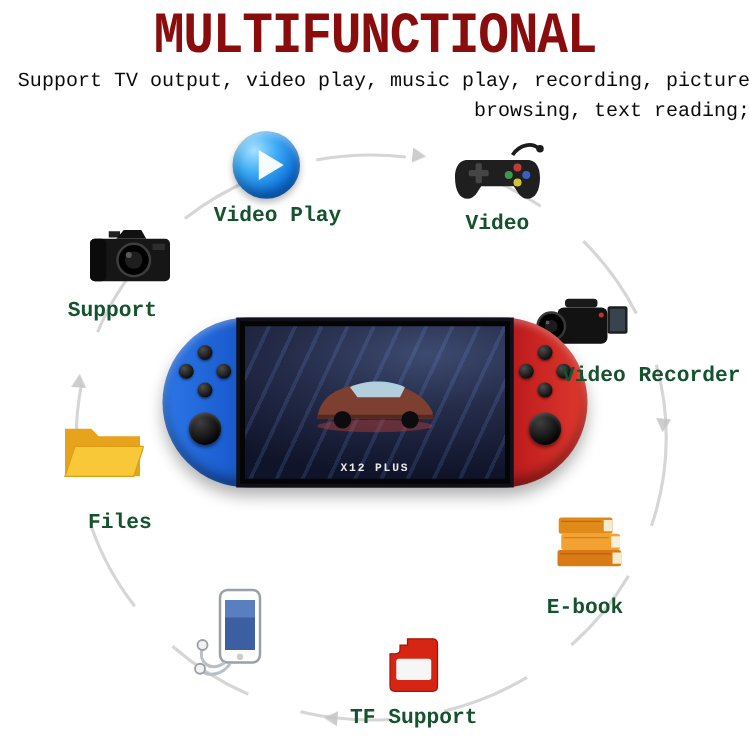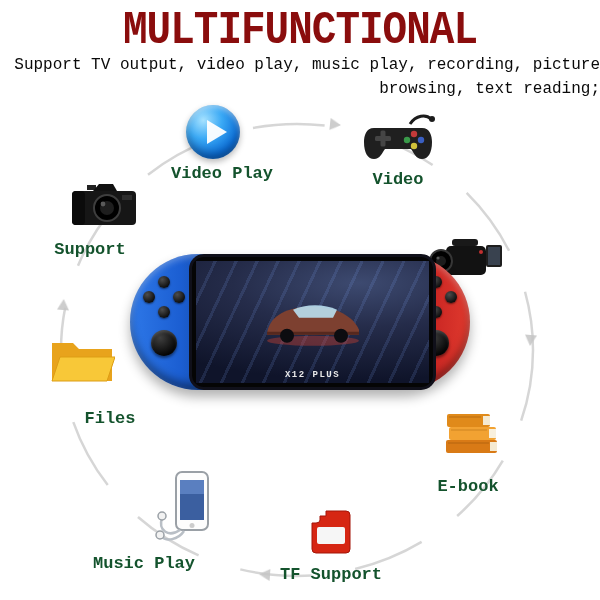--- a/index.html
+++ b/index.html
@@ -16,21 +16,21 @@
   
   .cycle{position:absolute;left:0;top:0;}
 
   
   .lbl{position:absolute;transform:translateX(-50%);font-weight:700;font-size:17px;
        color:#14532d;white-space:nowrap;}
   .lbl-video-play{left:222px;top:164px;}
   .lbl-game{left:398px;top:170px;}
   .lbl-camera{left:90px;top:240px;}
   .lbl-video-recorder{left:521px;top:292px;}
-  .lbl-files{left:88px;top:409px;padding-left:44px;}
+  .lbl-files{left:74px;top:409px;padding-left:44px;}
   .lbl-ebook{left:468px;top:477px;}
   .lbl-music-play{left:144px;top:554px;}
   .lbl-tf-support{left:331px;top:565px;}
 
   
   .ic{position:absolute;line-height:0;}
   .ic-play{left:186px;top:105px;width:54px;height:54px;border-radius:50%;
      background:radial-gradient(circle at 32% 28%, #a6e2ff 0%, #3aa9f5 35%, #0d6fd8 68%, #0a4fa0 100%);
      box-shadow:0 3px 6px rgba(0,0,0,0.28), inset 0 -5px 9px rgba(0,0,0,0.3), inset 0 3px 5px rgba(255,255,255,0.45);
      display:flex;align-items:center;justify-content:center;}
@@ -39,22 +39,22 @@
   .ic-camcorder{left:428px;top:235px;}
   .ic-folder{left:49px;top:333px;}
   .ic-books{left:443px;top:404px;}
   .ic-phone{left:154px;top:468px;}
   .ic-tfcard{left:300px;top:507px;}
 
   
   .console{position:absolute;left:130px;top:254px;width:340px;height:136px;border-radius:68px;
      background:linear-gradient(90deg,#2e78e8 0%,#1b5ed2 15%,#123a7a 32%,#6e1020 68%,#c21f1f 85%,#e03a2e 100%);
      box-shadow:0 7px 12px rgba(0,0,0,0.3), inset 0 3px 6px rgba(255,255,255,0.3), inset 0 -6px 9px rgba(0,0,0,0.4);}
-  .console-screen{position:absolute;left:62px;top:3px;width:241px;height:130px;background:#050505;
-     border-radius:12px;box-shadow:0 0 0 3px #10101a;}
+  .console-screen{position:absolute;left:62px;top:3px;width:216px;height:130px;background:#050505;
+     border-radius:0;box-shadow:0 0 0 3px #10101a;}
   .screen-art{position:absolute;inset:4px;overflow:hidden;
      background:radial-gradient(120% 80% at 70% 18%, #3d4a70 0%, #252c4a 45%, #0f142a 100%);}
   .screen-art::before{content:"";position:absolute;inset:0;
      background:repeating-linear-gradient(115deg, rgba(130,170,255,0) 0 16px, rgba(130,170,255,0.14) 16px 19px);}
   .car{position:absolute;left:50%;top:50%;transform:translate(-50%,-54%);}
   .model{position:absolute;left:0;bottom:3px;width:100%;text-align:center;color:#e9e9e9;
      font-size:9px;font-weight:700;letter-spacing:1.5px;}
 
   .cluster{position:absolute;width:42px;height:42px;}
   .cluster-left{left:13px;top:22px;}
@@ -205,18 +205,18 @@
           <circle cx="88" cy="44" r="7" fill="#0c0c10"></circle>
         </svg>
         <div class="model">X12 PLUS</div>
       </div>
     </div>
   </div>
 
   <div class="lbl lbl-video-play">Video Play</div>
   <div class="lbl lbl-game">Video</div>
   <div class="lbl lbl-camera">Support</div>
+  <div class="lbl lbl-video-recorder">Video Recorder</div>
   <div class="lbl lbl-files">Files</div>
   <div class="lbl lbl-ebook">E-book</div>
-  <div class="lbl lbl-music-play">Music Play</div>
   <div class="lbl lbl-tf-support">TF Support</div>
 
 </div>
 
 </body></html>

